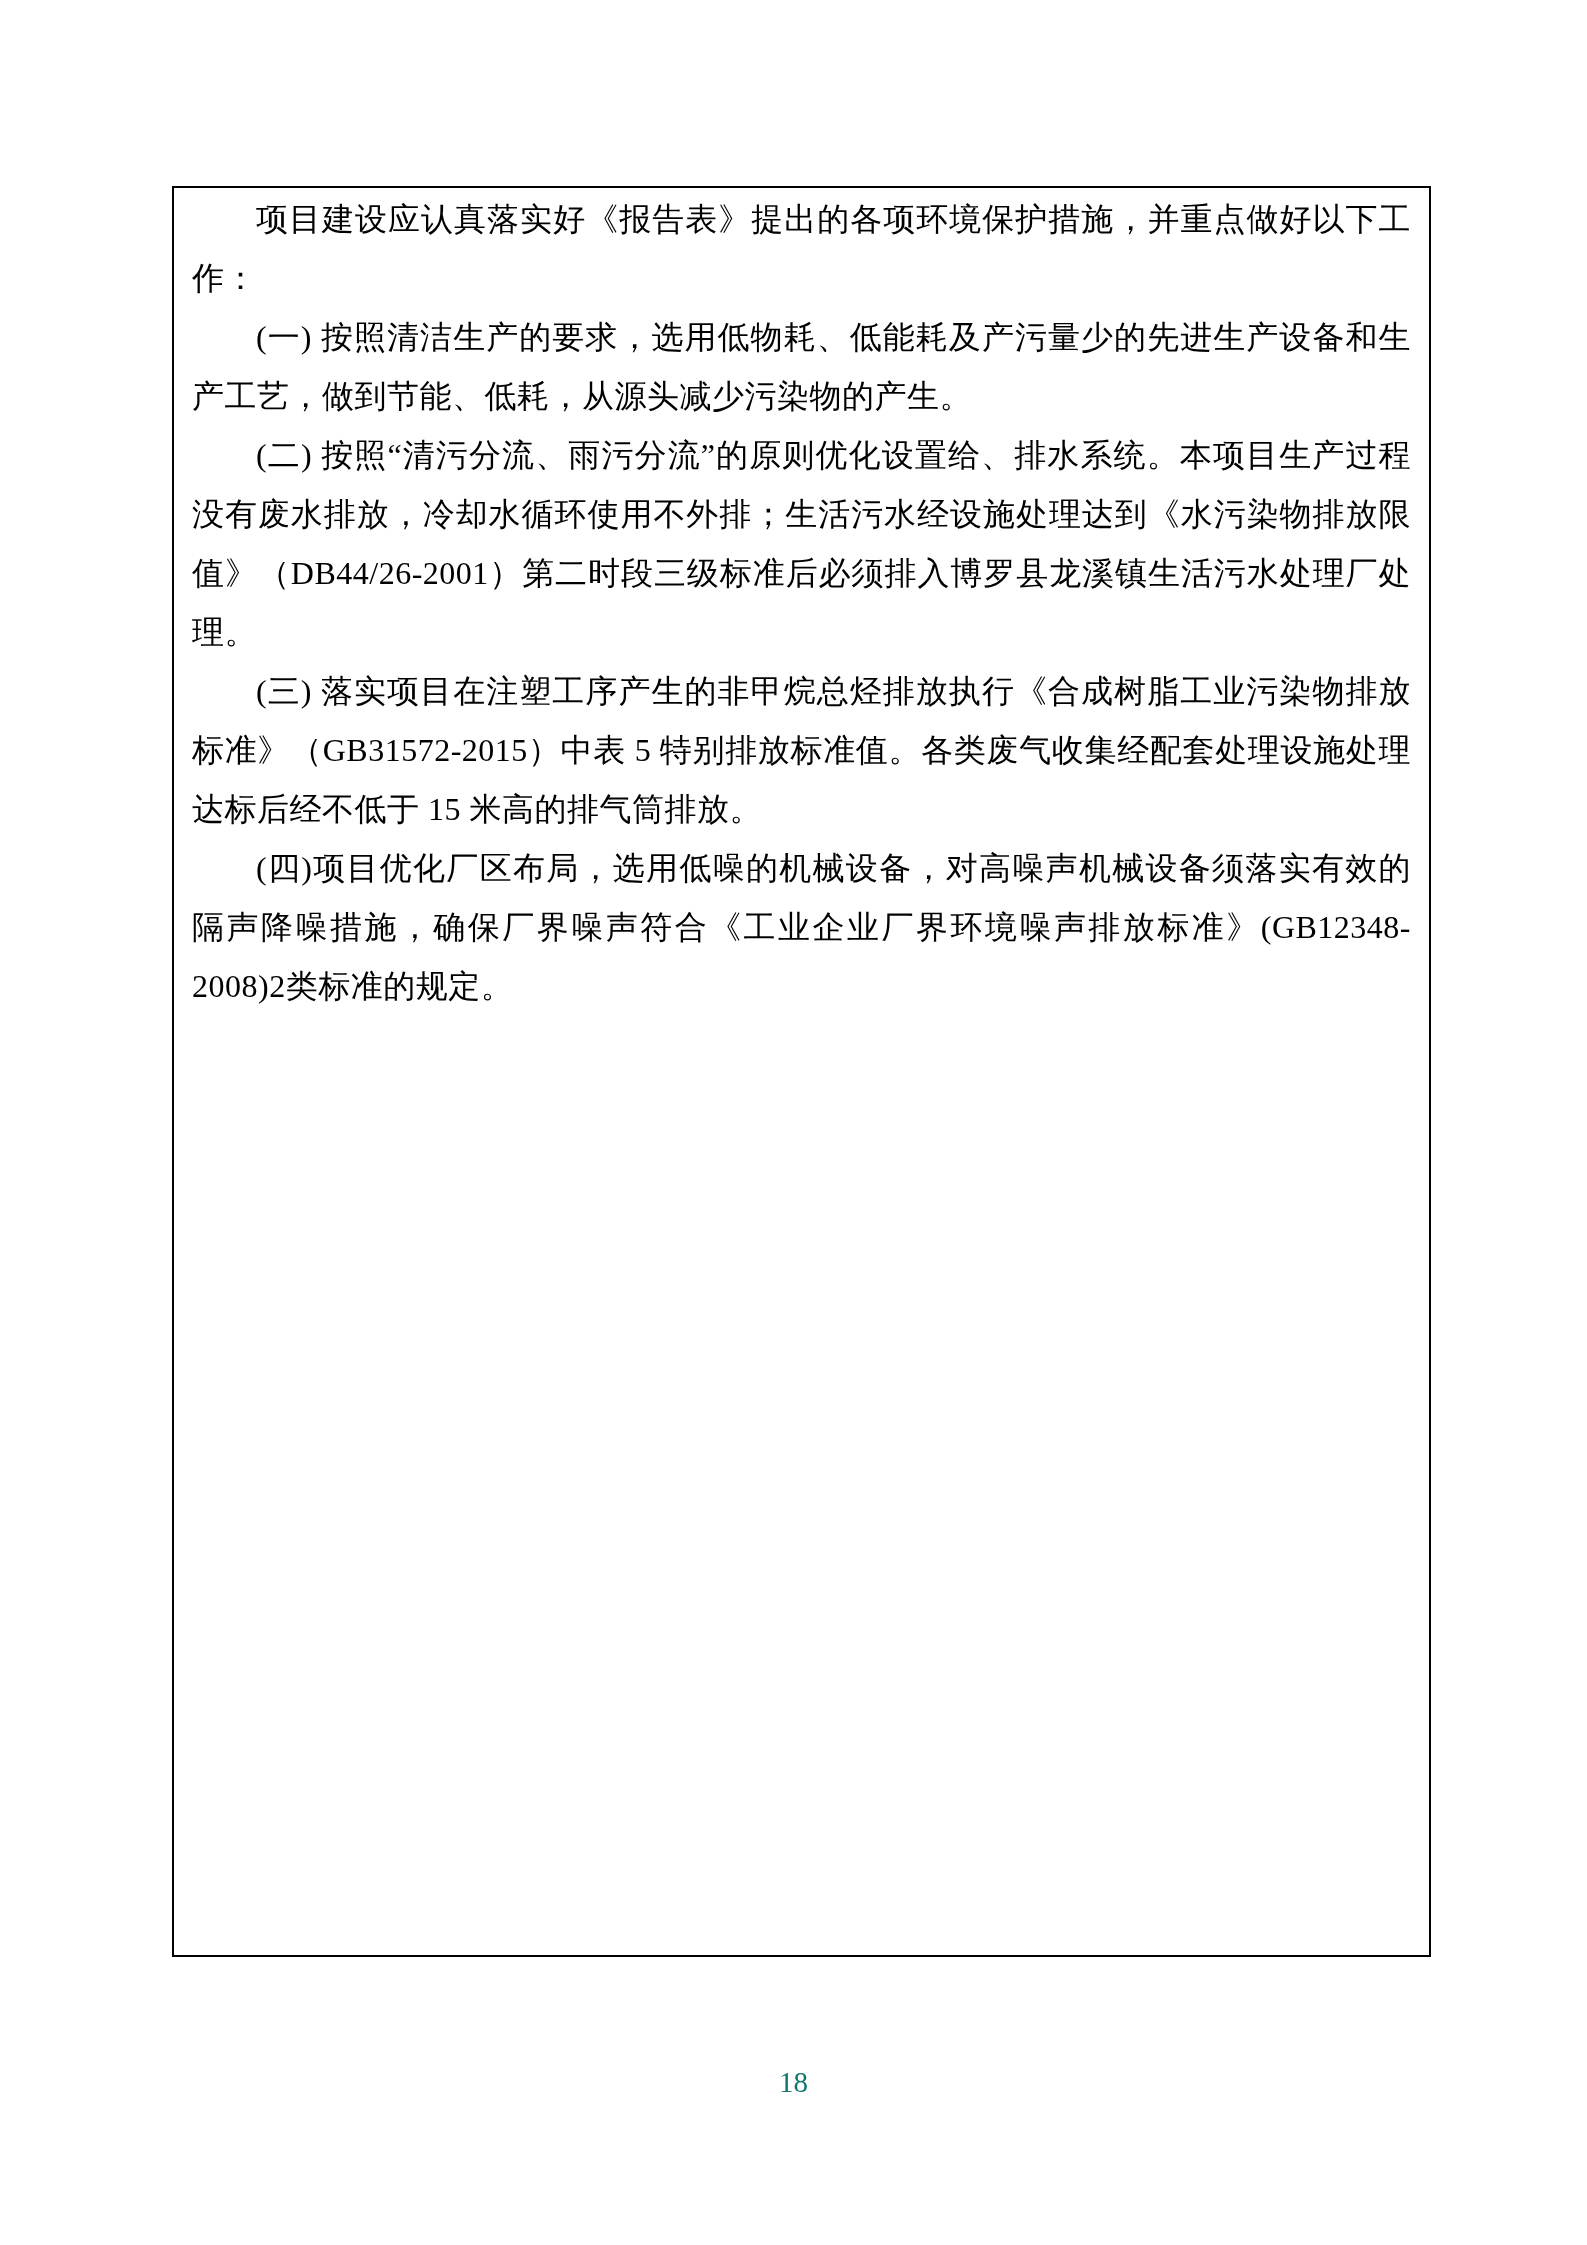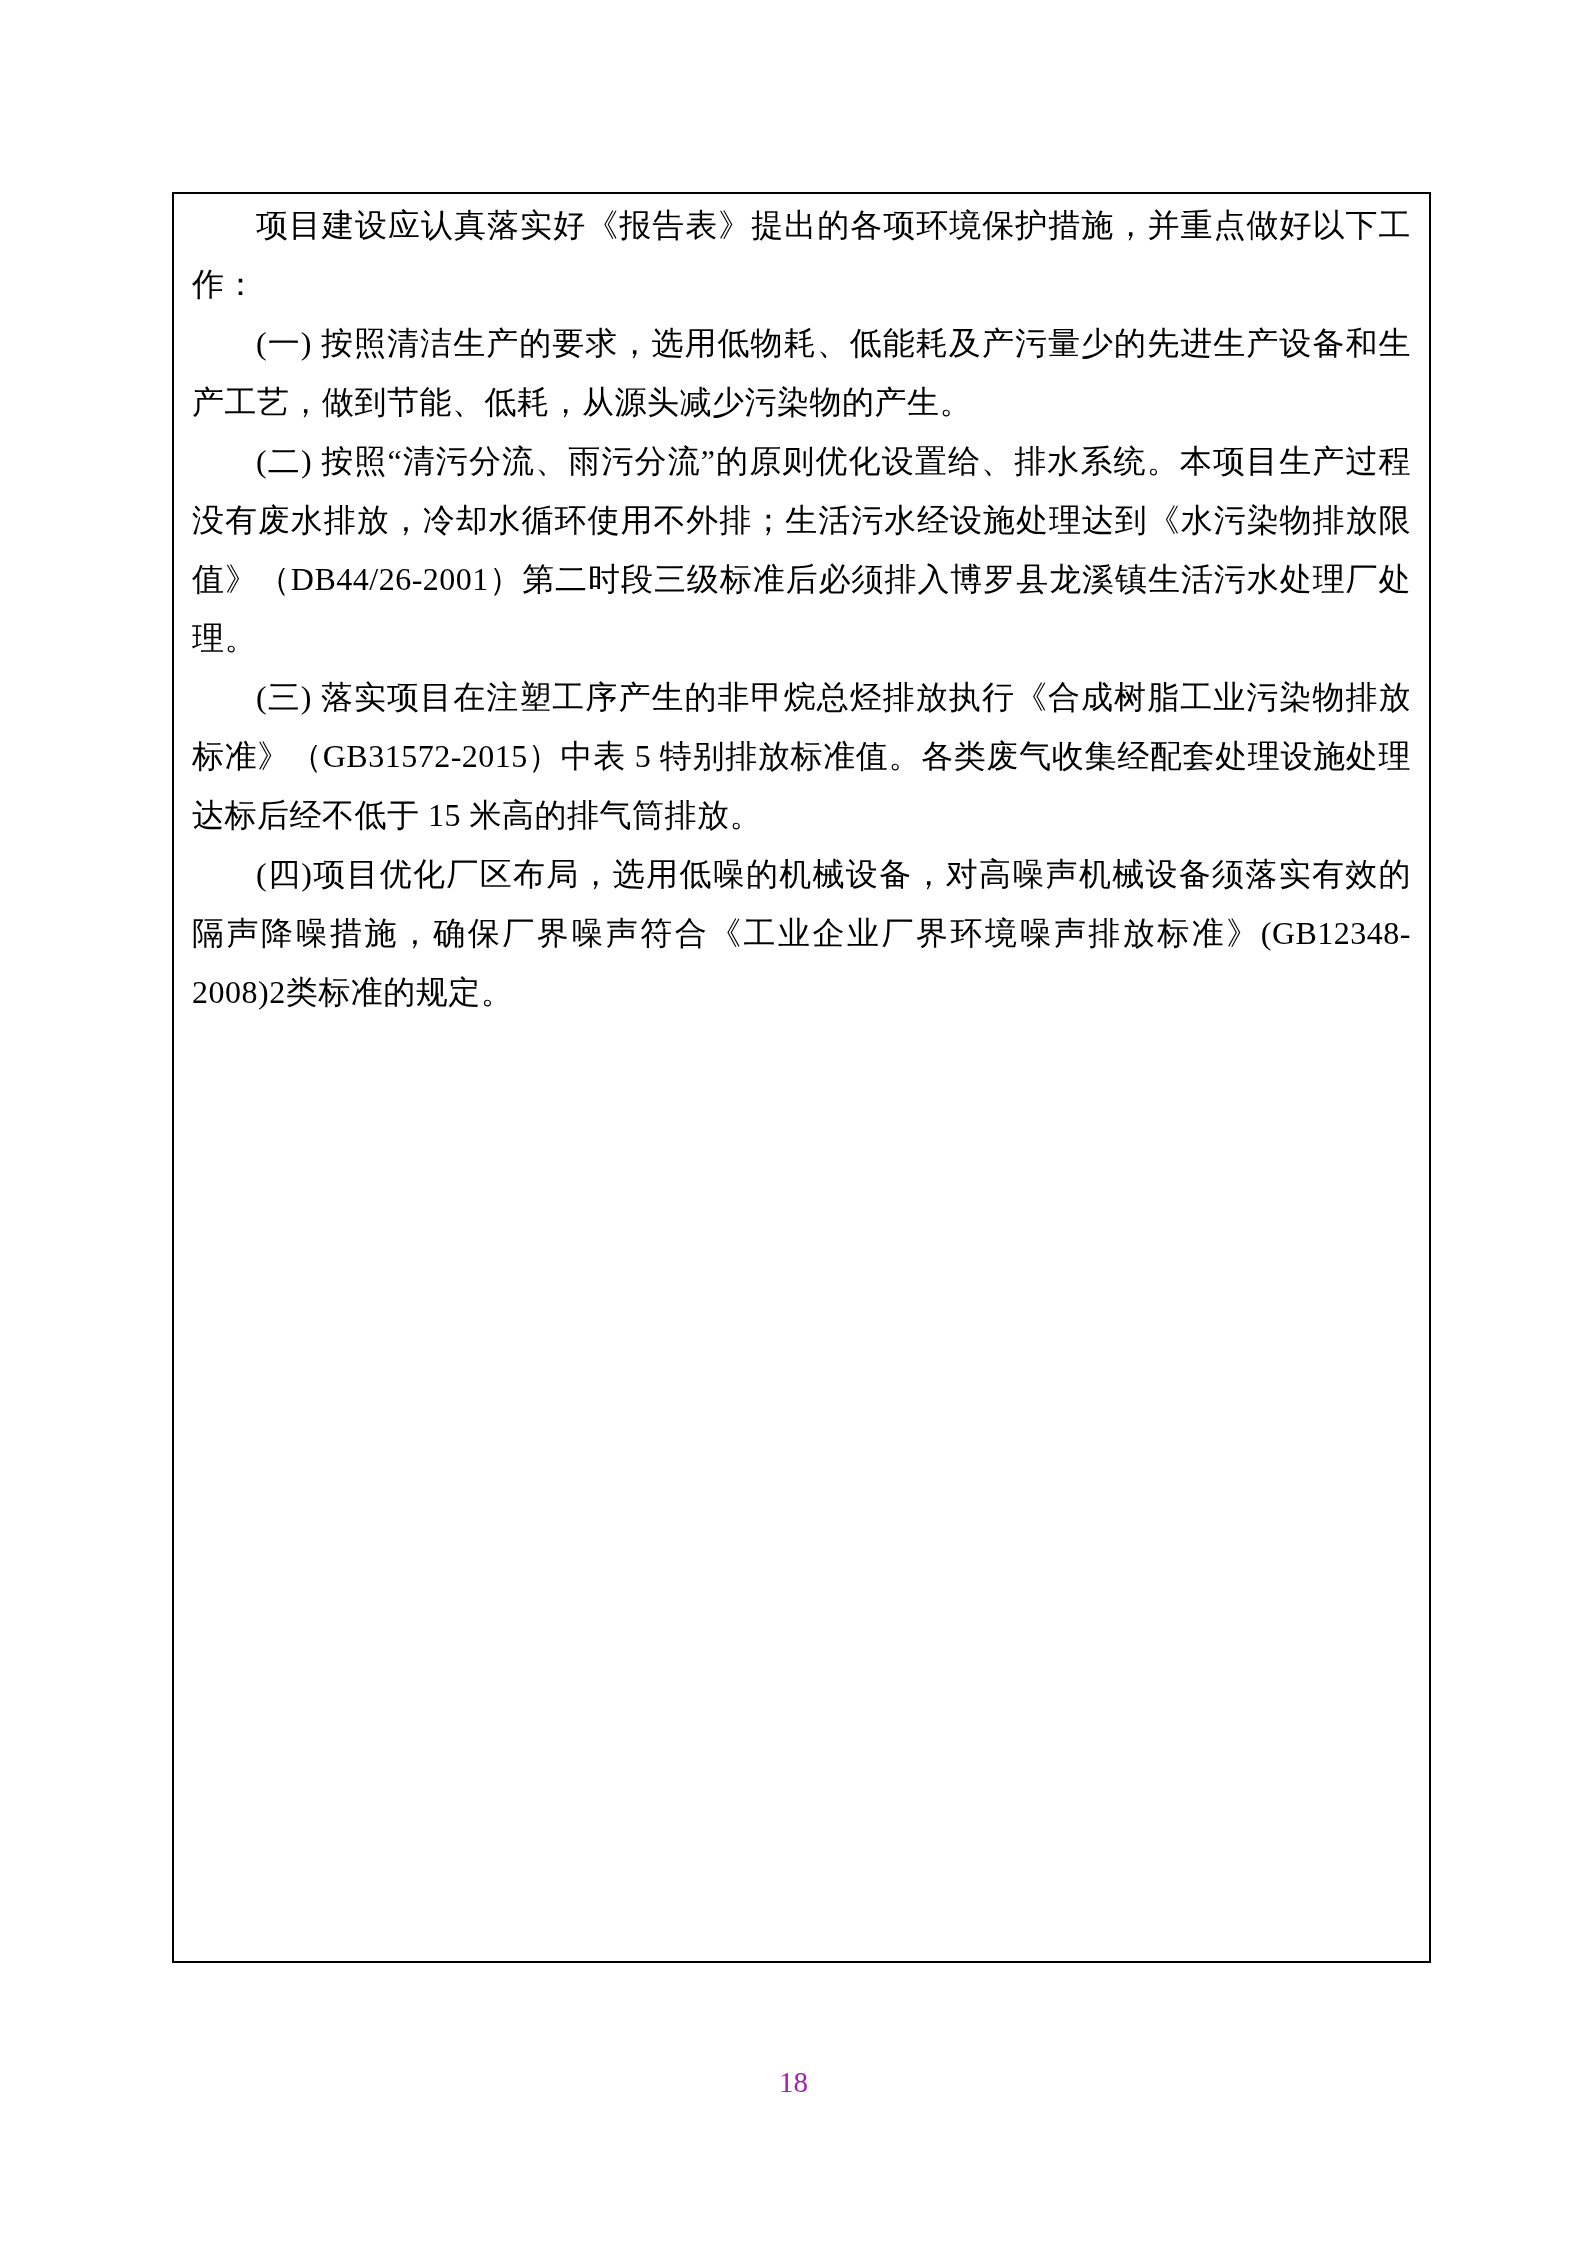--- a/index.html
+++ b/index.html
@@ -12,21 +12,21 @@
     width: 1587px;
     height: 2245px;
     background: #ffffff;
     color: #000000;
     font-family: "Liberation Serif", "DejaVu Serif", serif;
     overflow: hidden;
   }
   .content-box {
     position: absolute;
     left: 172px;
-    top: 192px;
+    top: 186px;
     width: 1259px;
     height: 1771px;
     border: 2px solid #000000;
     box-sizing: border-box;
     padding: 2px 18px 0 18px;
     overflow: hidden;
   }
   .content-box p {
     margin: 0;
     font-size: 32px;
@@ -40,21 +40,21 @@
     margin-top: 22px;
   }
   .page-footer {
     position: absolute;
     left: 0;
     top: 2062px;
     width: 100%;
     text-align: center;
     font-size: 29px;
     line-height: 40px;
-    color: #a21caf;
+    color: #0f766e;
   }
 </style>
 </head>
 <body>
 
 <div class="page">
 
   <div class="content-box">
     <p>项目建设应认真落实好《报告表》提出的各项环境保护措施，并重点做好以下工作：</p>
     <p>(一) 按照清洁生产的要求，选用低物耗、低能耗及产污量少的先进生产设备和生产工艺，做到节能、低耗，从源头减少污染物的产生。</p>

